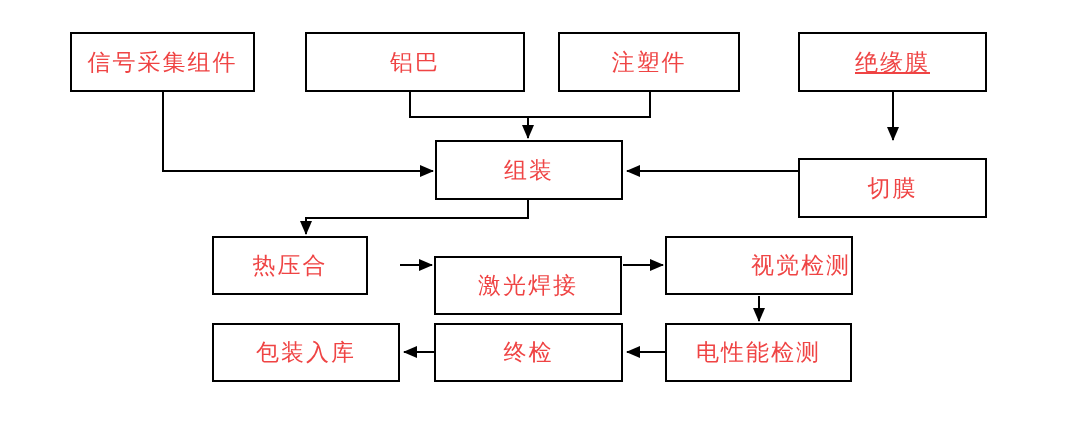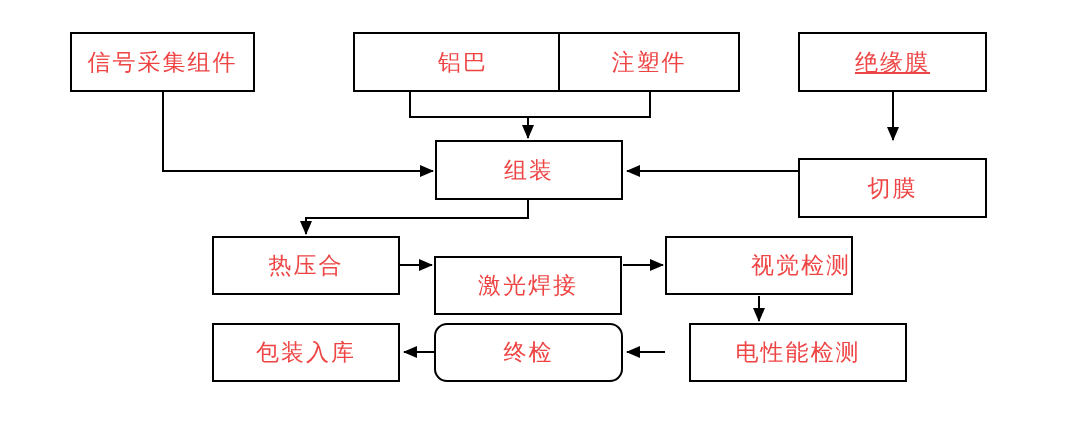--- a/index.html
+++ b/index.html
@@ -24,31 +24,31 @@
     display: flex;
     align-items: center;
     justify-content: center;
     font-size: 23px;
     color: #ef4444;
     letter-spacing: 2px;
     white-space: nowrap;
   }
   
   .n0  { left: 70px;  top: 32px;  width: 185px; height: 60px; }
-  .n1  { left: 305px; top: 32px;  width: 220px; height: 60px; margin-left: 48px; }
+  .n1  { left: 305px; top: 32px;  width: 220px; height: 60px; }
   .n2  { left: 558px; top: 32px;  width: 182px; height: 60px; }
   .n3  { left: 798px; top: 32px;  width: 189px; height: 60px; text-decoration: underline; }
   .n4  { left: 435px; top: 140px; width: 188px; height: 60px; font-family: Liberation Mono, monospace; }
   .n5  { left: 798px; top: 158px; width: 189px; height: 60px; }
-  .n6  { left: 212px; top: 236px; width: 188px; height: 59px; }
+  .n6  { left: 212px; top: 236px; width: 156px; height: 59px; }
   .n7  { left: 434px; top: 236px; width: 188px; height: 59px; margin-top: 20px; }
   .n8  { left: 665px; top: 236px; width: 188px; height: 59px; justify-content: flex-end; }
   .n9  { left: 212px; top: 323px; width: 188px; height: 59px; }
-  .n10 { left: 434px; top: 323px; width: 189px; height: 59px; border-radius: 13px; }
-  .n11 { left: 689px; top: 323px; width: 218px; height: 59px; }
+  .n10 { left: 434px; top: 323px; width: 189px; height: 59px; }
+  .n11 { left: 665px; top: 323px; width: 187px; height: 59px; }
   .edge { stroke: #000000; stroke-width: 2; fill: none; }
 </style>
 </head>
 <body>
 
 <div class="canvas">
 
   <svg class="edges" viewBox="0 0 1080 427" xmlns="http://www.w3.org/2000/svg">
     <defs>
       <marker id="arr" markerUnits="userSpaceOnUse" markerWidth="14" markerHeight="12" refX="13" refY="6" orient="auto">

